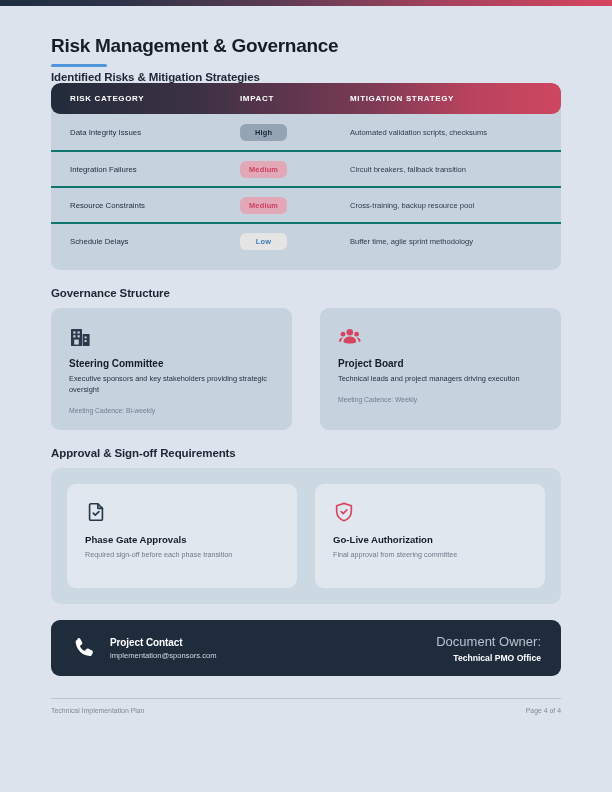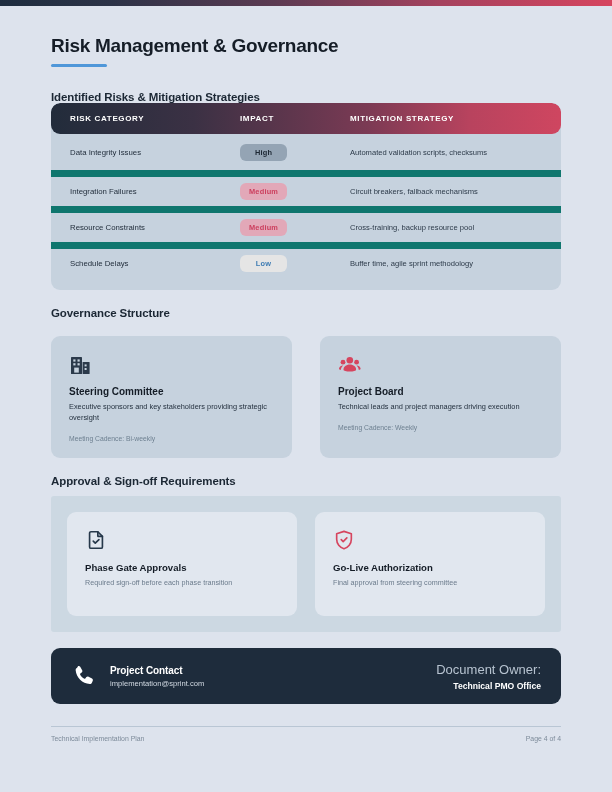--- a/index.html
+++ b/index.html
@@ -56,21 +56,21 @@
 
   
   .section-heading {
     font-size: 11.5px;
     font-weight: bold;
     color: #1b2734;
     letter-spacing: -0.1px;
   }
 
   
-  .table-wrap { margin-top: 24px; }
+  .table-wrap { margin-top: 4px; }
 
   .risk-card {
     background: #c6d2de;
     border-radius: 9px;
     overflow: hidden;
     padding-bottom: 12px;
   }
 
   .risk-head {
     display: flex;
@@ -90,21 +90,21 @@
   .col-mit    { flex: 1; }
 
   .risk-row {
     display: flex;
     align-items: center;
     height: 36px;
     padding: 0 19px;
     font-size: 7.8px;
     color: #22303f;
   }
-  .risk-row + .risk-row { border-top: 7px solid #0f766e; }
+  .risk-row + .risk-row { border-top: 2px solid #0f766e; }
 
   .risk-name { font-size: 7.8px; color: #1e2a38; }
   .risk-mit  { font-size: 7.6px; color: #2c3a49; }
 
   .badge {
     display: inline-block;
     min-width: 47px;
     text-align: center;
     padding: 4px 9px;
     border-radius: 6px;
@@ -112,21 +112,21 @@
     font-weight: bold;
     letter-spacing: 0.2px;
   }
   .badge-high   { background: #94a4b4; color: #1c2733; }
   .badge-medium { background: #e2a8b8; color: #cc3f5e; }
   .badge-low    { background: #e5e5e5; color: #3f7cb3; }
 
   
   .gov-wrap { margin-top: 17px; }
   .gov-grid {
-    margin-top: 17px;
+    margin-top: 9px;
     display: flex;
     gap: 28px;
   }
   .gov-card {
     flex: 1;
     background: #c6d2de;
     border-radius: 9px;
     padding: 17px 18px 14px 18px;
     min-height: 122px;
   }
@@ -146,21 +146,21 @@
   .gov-meta {
     font-size: 6.8px;
     color: #6e8091;
   }
 
   
   .appr-wrap { margin-top: 17px; }
   .appr-outer {
     margin-top: 9px;
     background: #ccd8e2;
-    border-radius: 3px;
+    border-radius: 10px;
     padding: 16px 16px;
     display: flex;
     gap: 18px;
   }
   .appr-card {
     flex: 1;
     background: #e1e7ef;
     border-radius: 9px;
     padding: 17px 18px 20px 18px;
     min-height: 104px;
@@ -254,21 +254,21 @@
           <span class="badge badge-high">High</span>
         </div>
         <div class="col-mit risk-mit">Automated validation scripts, checksums</div>
       </div>
 
       <div class="risk-row">
         <div class="col-cat risk-name">Integration Failures</div>
         <div class="col-imp">
           <span class="badge badge-medium">Medium</span>
         </div>
-        <div class="col-mit risk-mit">Circuit breakers, fallback mechanisms</div>
+        <div class="col-mit risk-mit">Circuit breakers, fallback transition</div>
       </div>
 
       <div class="risk-row">
         <div class="col-cat risk-name">Resource Constraints</div>
         <div class="col-imp">
           <span class="badge badge-medium">Medium</span>
         </div>
         <div class="col-mit risk-mit">Cross-training, backup resource pool</div>
       </div>
 
@@ -355,21 +355,21 @@
   </div>
 
   <div class="contact-bar">
     <div class="phone-icon">
       <svg width="26" height="26" viewBox="0 0 24 24" fill="#ffffff">
         <path d="M6.6 2.8c.7-.3 1.5 0 1.9.7l1.8 3.2c.4.7.2 1.5-.4 2l-1.3 1c-.2.2-.3.5-.2.8.6 1.6 2.4 3.4 4 4 .3.1.6 0 .8-.2l1-1.3c.5-.6 1.3-.8 2-.4l3.2 1.8c.7.4 1 1.2.7 1.9l-.8 1.9c-.3.8-1.1 1.3-2 1.2C10.4 19 5 13.6 4.3 6.7c-.1-.9.4-1.7 1.2-2z"></path>
       </svg>
     </div>
     <div class="contact-left">
       <div class="contact-label">Project Contact</div>
-      <div class="contact-email">implementation@sprint.com</div>
+      <div class="contact-email">implementation@sponsors.com</div>
     </div>
     <div class="contact-right">
       <div class="owner-label">Document Owner:</div>
       <div class="owner-value">Technical PMO Office</div>
     </div>
   </div>
 
   <div class="footer-rule"></div>
   <div class="footer-row">
     <div>Technical Implementation Plan</div>

